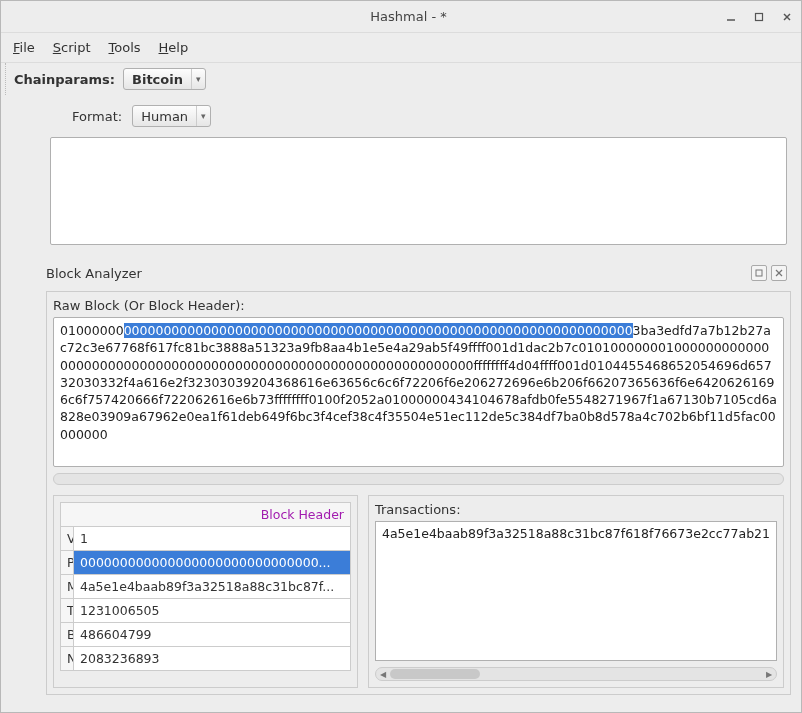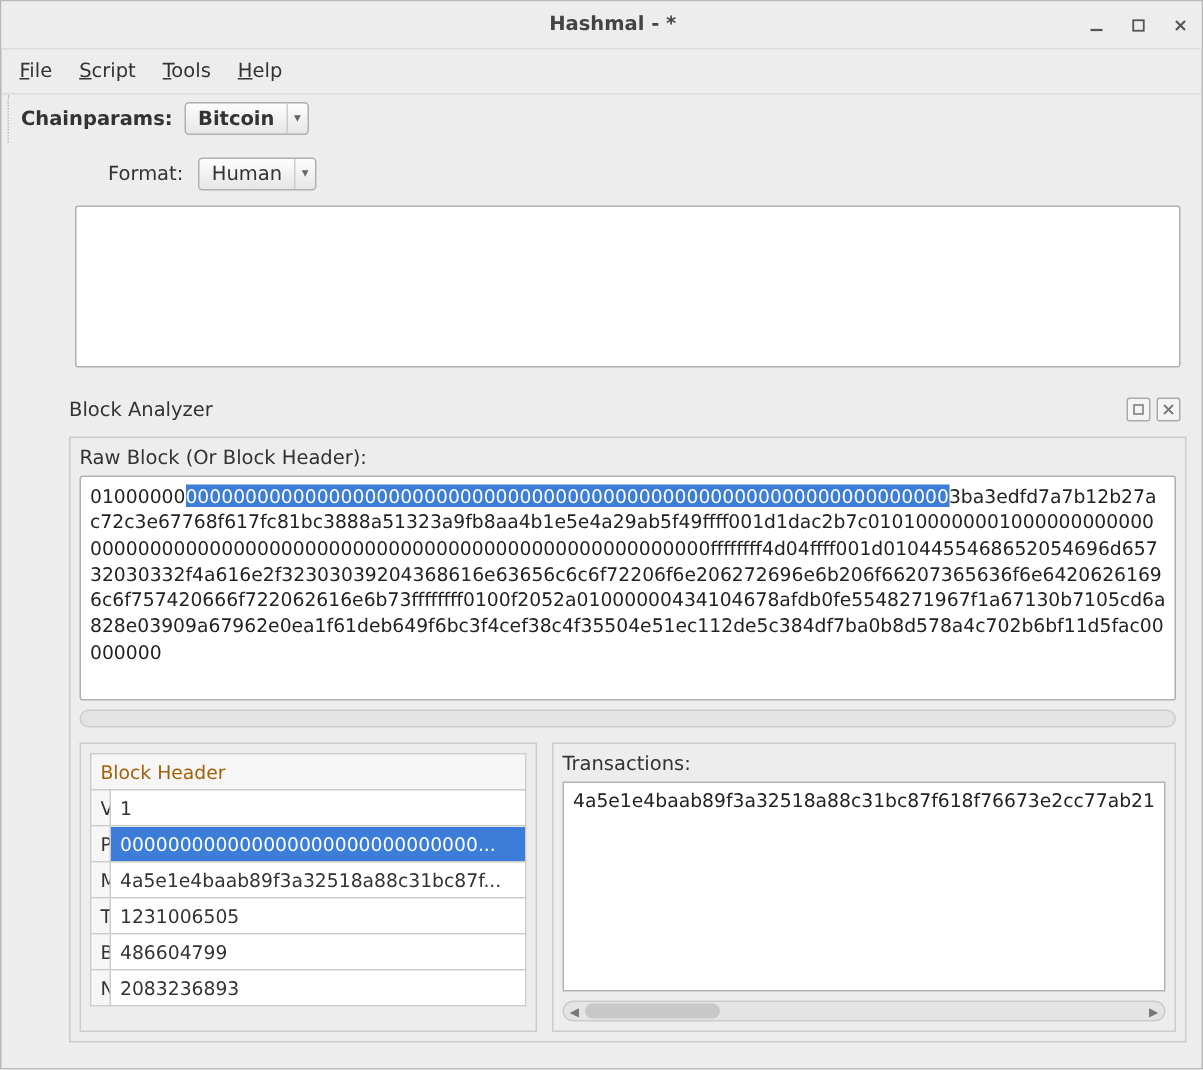--- a/index.html
+++ b/index.html
@@ -21,21 +21,21 @@
   .titlebar {
     height: 32px;
     display: flex;
     align-items: center;
     justify-content: center;
     position: relative;
     background: #ededed;
     border-bottom: 1px solid #dcdcdc;
   }
   .titlebar .title {
-    font-weight: bold;
+    font-weight: normal;
     color: #444;
     margin-left: 15px;
   }
   .titlebar .controls {
     position: absolute;
     right: 6px;
     top: 0;
     height: 100%;
     display: flex;
     align-items: center;
@@ -203,22 +203,22 @@
     width: 100%;
     border-collapse: collapse;
     background: #fff;
     font-size: 12.5px;
   }
   table.header-table th {
     background: #f6f6f6;
     border: 1px solid #ccc;
     padding: 4px 6px;
     font-weight: normal;
-    text-align: left;
-    color: #a16207;
+    text-align: right;
+    color: #a21caf;
   }
   table.header-table td {
     border: 1px solid #ccc;
     padding: 4px 6px;
     color: #333;
     white-space: nowrap;
     overflow: hidden;
     text-overflow: ellipsis;
     max-width: 1px;
   }

